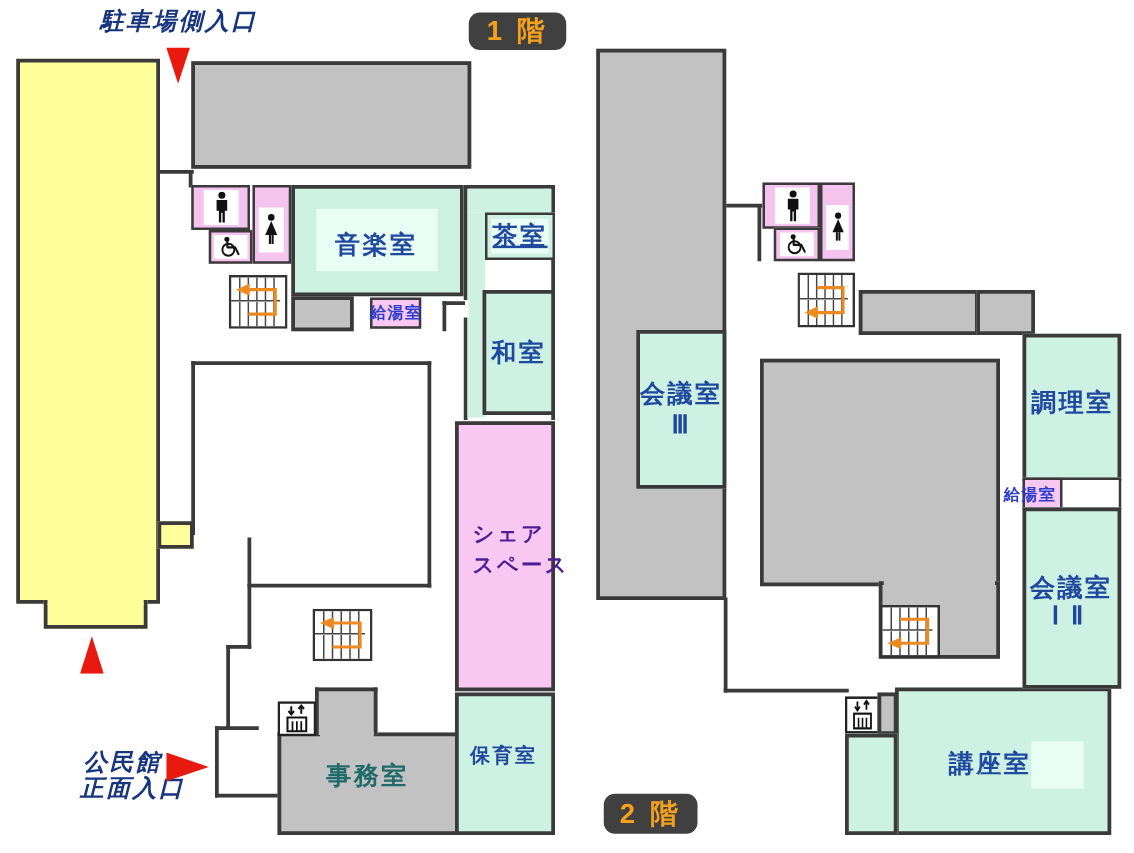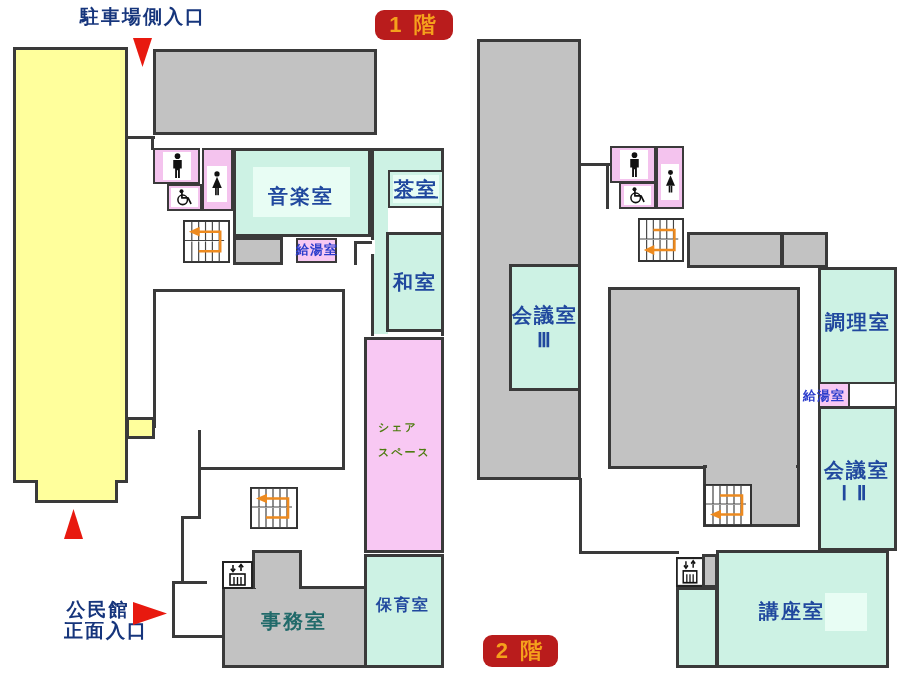--- a/index.html
+++ b/index.html
@@ -13,26 +13,26 @@
   .tpink{background:#f4c3ee;}
   .gray{background:#c2c2c2;}
   .yellow{background:#ffff9c;}
   .white{background:#ffffff;}
   .wall{position:absolute;background:#3a3a3a;}
   .patch{position:absolute;}
   .lbl{position:absolute;transform:translate(-50%,-50%);white-space:nowrap;
        font-weight:bold;color:#20489e;font-size:20px;letter-spacing:2px;}
   .lbl-left{transform:translateY(-50%);}
   .small{font-size:13px;letter-spacing:1px;}
-  .tiny{font-size:11px;letter-spacing:2px;color:#4d7c0f;}
-  .navy{color:#16357c;font-size:19px;}
+  .tiny{font-size:17px;letter-spacing:2px;color:#4c1d95;}
+  .navy{color:#16357c;font-size:19px;font-style:italic;}
   .kyuto{color:#2b3ccc;}
   .teal{color:#216a6a;}
   .badge{position:absolute;display:flex;align-items:center;justify-content:center;
-         background:#b91c1c;color:#f5a11c;font-weight:bold;font-size:22px;
+         background:#404040;color:#f5a11c;font-weight:bold;font-size:22px;
          letter-spacing:3px;border-radius:9px;}
   .icon-box{position:absolute;box-sizing:border-box;}
   svg{display:block;}
 </style>
 </head>
 <body>
 
 <div class="canvas">
 
   <div class="room yellow" style="left:13px;top:47px;width:115px;height:436px;"></div>

